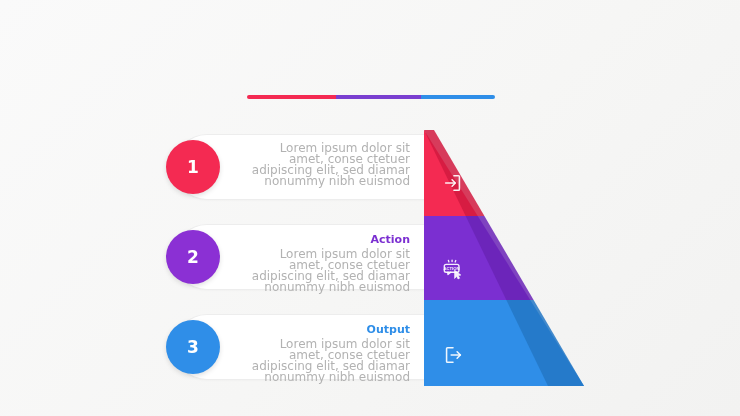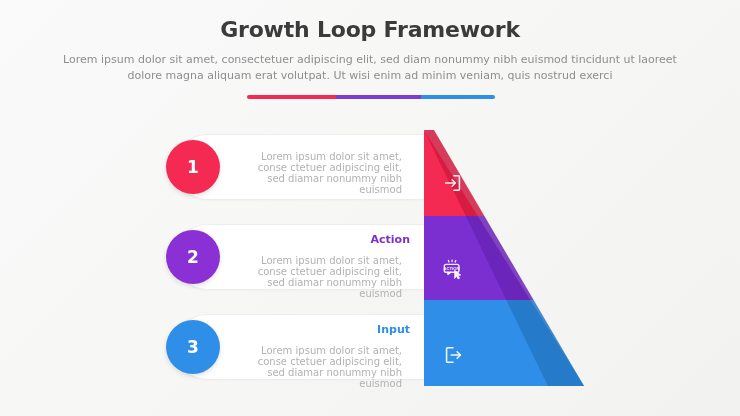--- a/index.html
+++ b/index.html
@@ -96,24 +96,24 @@
     width: 168px;
     text-align: right;
   }
   .card-title {
     font-size: 11px;
     font-weight: bold;
     line-height: 14px;
     margin: 0 0 2px 0;
   }
   .card-desc {
-    font-size: 10px;
+    font-size: 12px;
     line-height: 11px;
     color: #b2b2b2;
-    margin: 8px;
+    margin: 0;
     font-weight: 400;
   }
 
   .badge {
     position: absolute;
     left: 0;
     top: 6px;
     width: 54px;
     height: 54px;
     border-radius: 50%;
@@ -161,24 +161,20 @@
     height: 22px;
     color: rgba(255,255,255,0.92);
   }
   .pyr-icon svg { display: block; width: 22px; height: 22px; }
 </style>
 </head>
 <body style="background: rgb(247, 247, 246);">
 
 <div class="slide">
 
-  <div class="header">
-    <h1 class="title" style="color: rgb(59, 59, 59);">Growth Loop Framework</h1>
-    <p class="subtitle" style="color: rgb(142, 142, 142);">Lorem ipsum dolor sit amet, consectetuer adipiscing elit, sed diam nonummy nibh euismod tincidunt ut laoreet dolore magna aliquam erat volutpat. Ut wisi enim ad minim veniam, quis nostrud exerci</p>
-  </div>
 
   <div class="divider">
     <span class="div-seg-1" style="background: rgb(244, 42, 82);"></span>
     <span class="div-seg-2" style="background: rgb(122, 63, 208);"></span>
     <span class="div-seg-3" style="background: rgb(47, 142, 232);"></span>
   </div>
 
   <div class="rows">
 
     <div class="row">
@@ -200,21 +196,21 @@
         </div>
       </div>
       <div class="badge" style="background: rgb(139, 48, 212);">
         <span>2</span>
       </div>
     </div>
 
     <div class="row">
       <div class="card">
         <div class="card-inner">
-          <div class="card-title" style="color: rgb(47, 142, 232);">Input</div>
+          <div class="card-title" style="color: rgb(47, 142, 232);">Output</div>
           <div class="card-desc" style="color: rgb(178, 178, 178);">Lorem ipsum dolor sit amet, conse ctetuer adipiscing elit, sed diamar nonummy nibh euismod</div>
         </div>
       </div>
       <div class="badge" style="background: rgb(47, 142, 232);">
         <span>3</span>
       </div>
     </div>
 
   </div>
 

